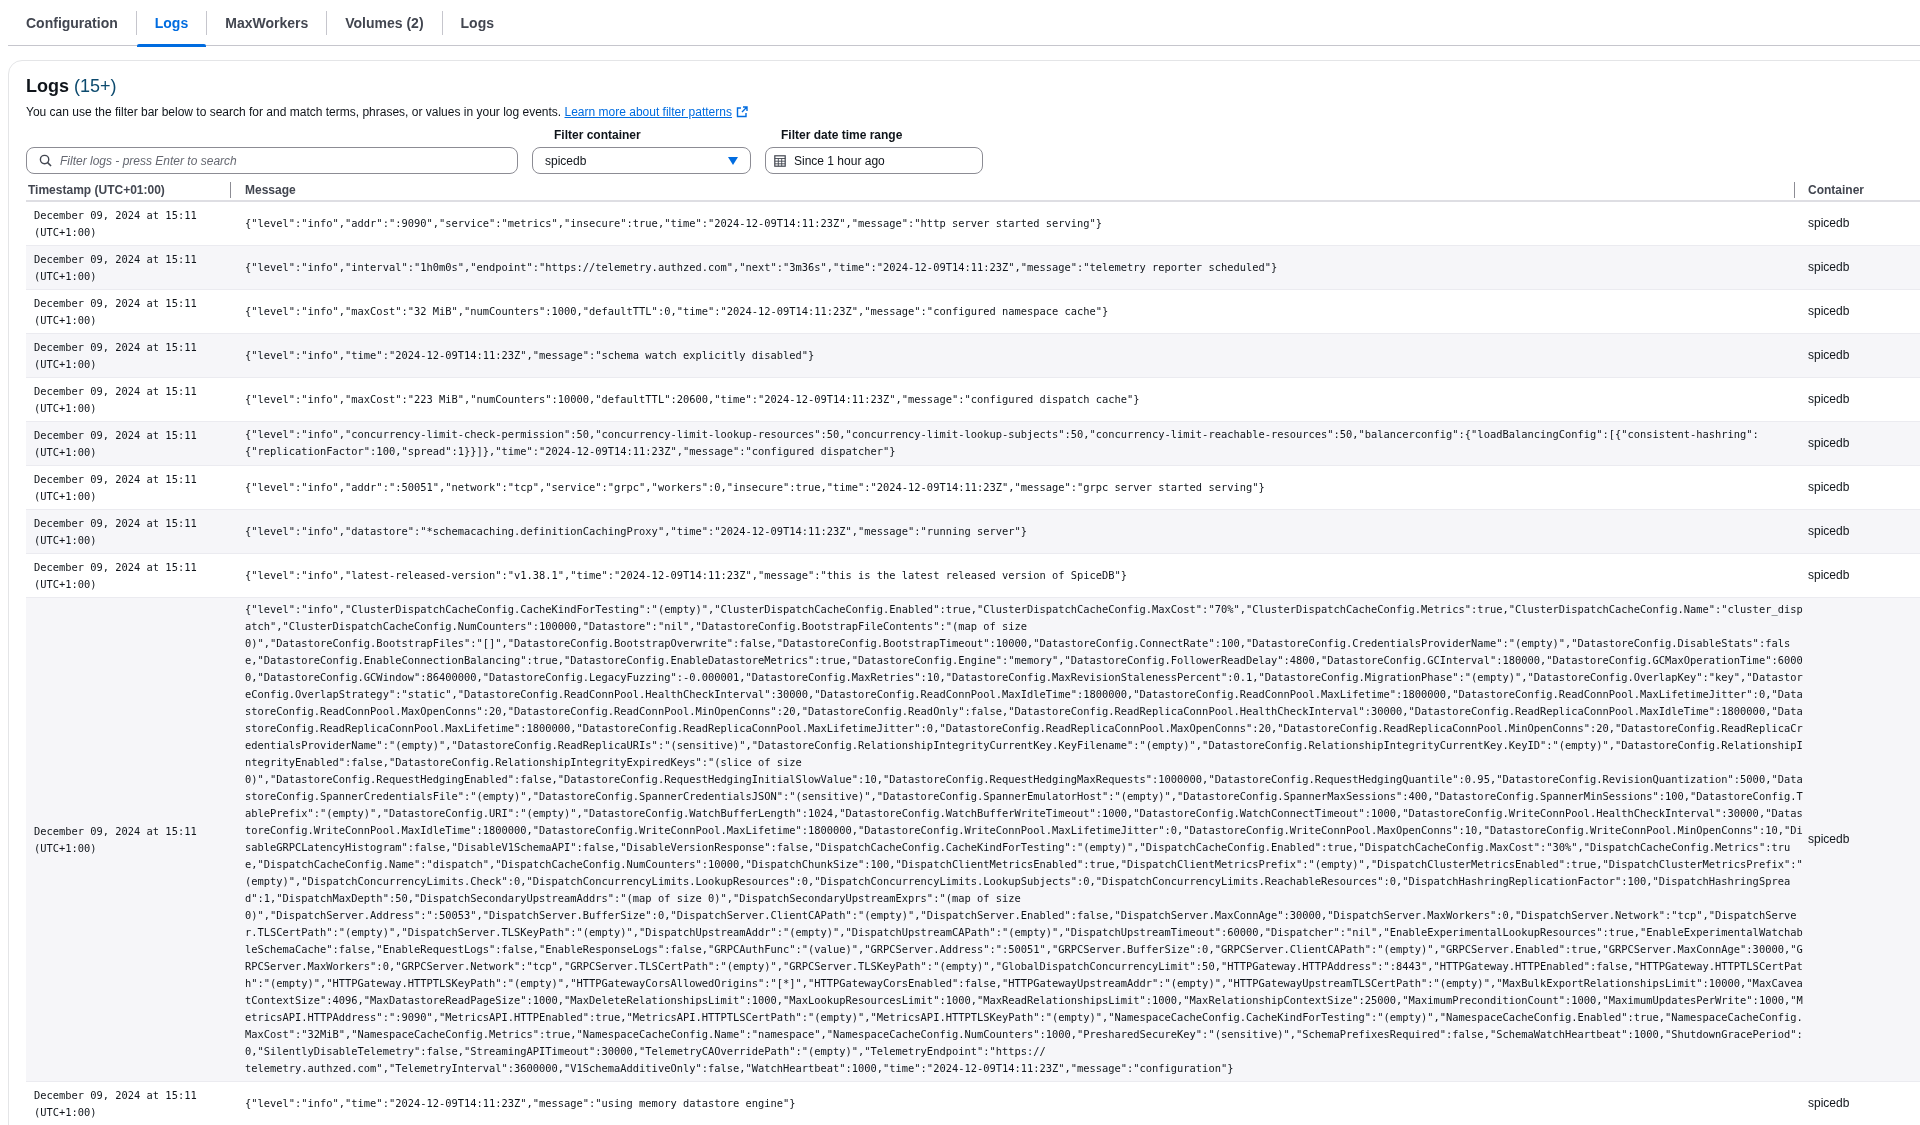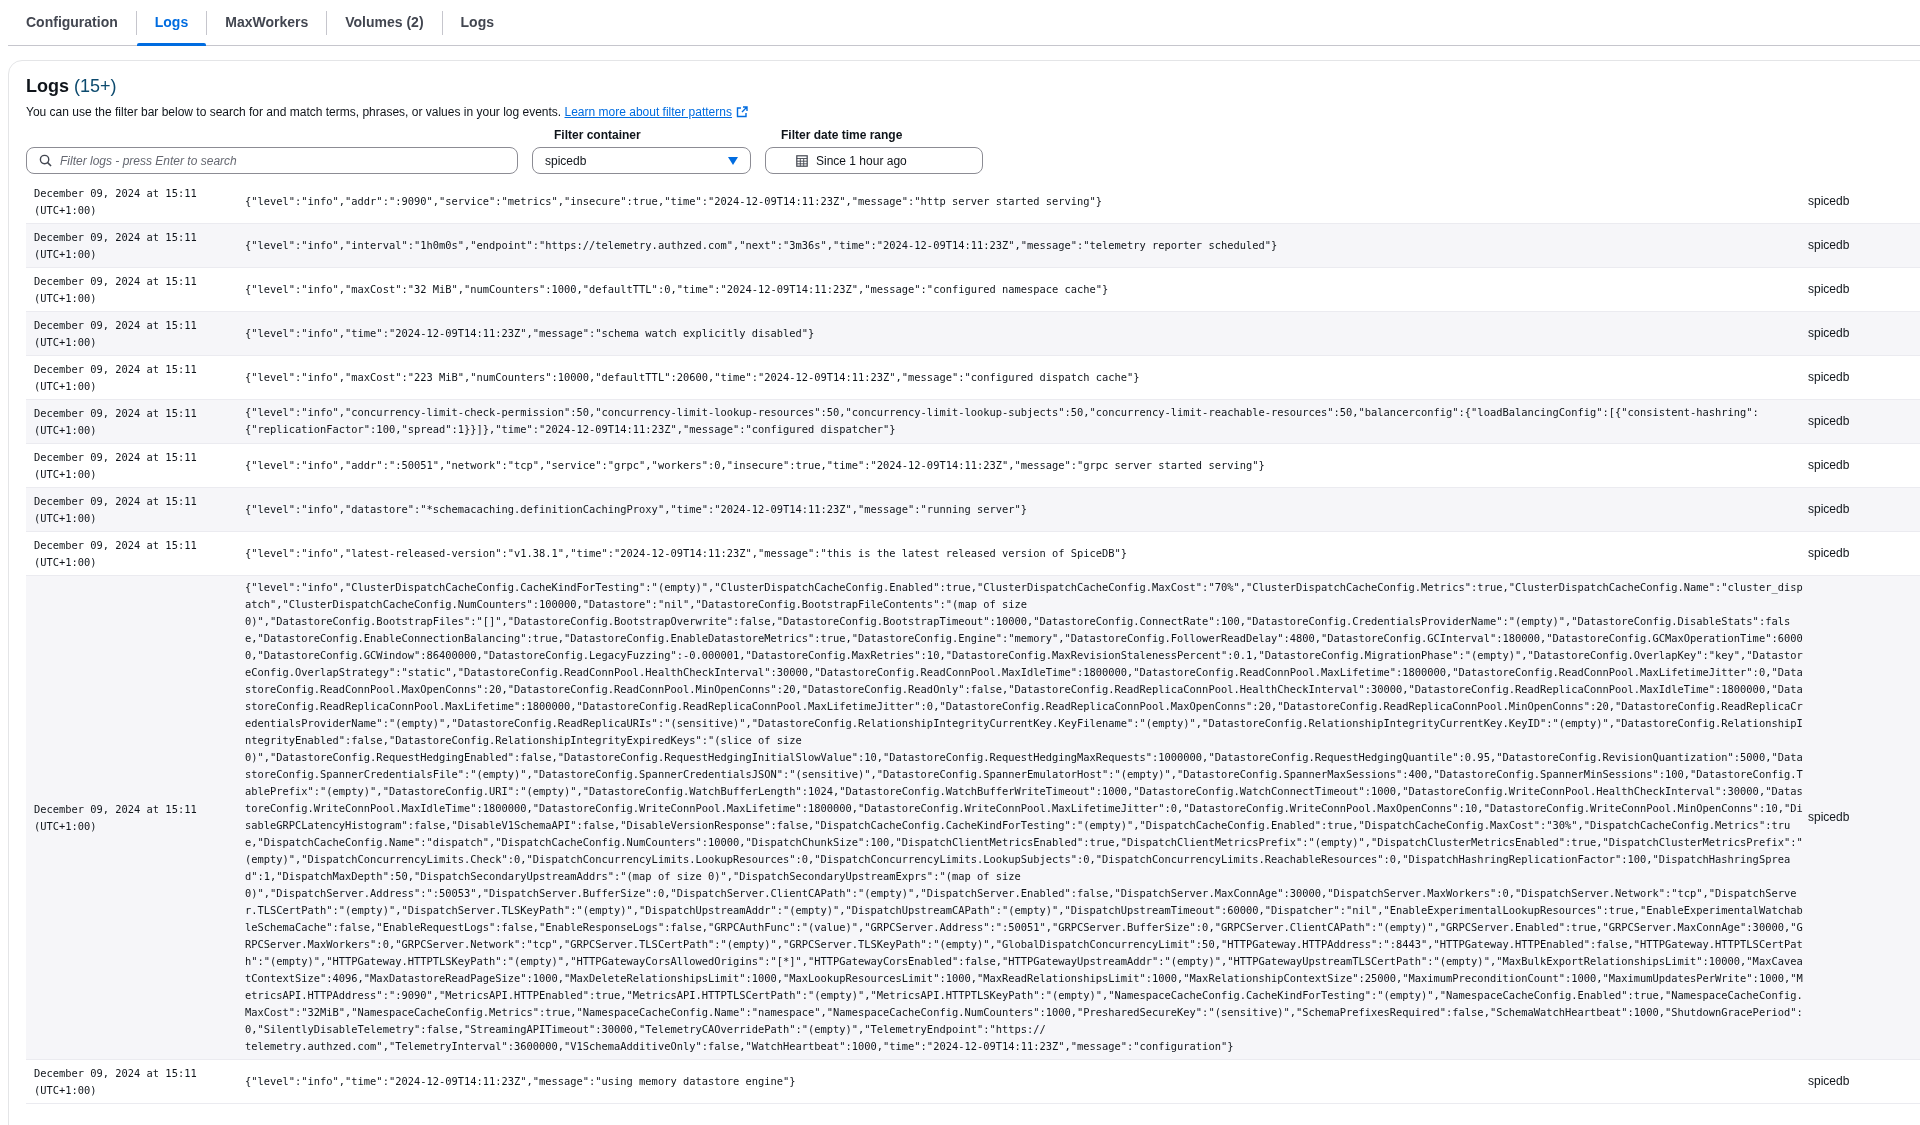--- a/index.html
+++ b/index.html
@@ -1,40 +1,40 @@
 <!DOCTYPE html>
 <html><head>
 <meta charset="utf-8">
 <style>
   * { box-sizing: border-box; margin: 0; padding: 0; }
   html, body { width: 1920px; height: 1125px; overflow: hidden; background: #ffffff; }
   body { font-family: "Liberation Sans", sans-serif; color: #0f141a; position: relative; }
 
-  .tabs { position: absolute; left: 8px; top: 0; width: 1912px; height: 46px; border-bottom: 1px solid #c6c6cd; display: flex; align-items: flex-end; }
+  .tabs { position: absolute; left: 8px; top: 0; width: 1912px; height: 46px; border-bottom: 1px solid #c6c6cd; display: flex; align-items: center; }
   .tab { position: relative; display: flex; align-items: center; padding: 0 18px; font-size: 14px; font-weight: 700; color: #424650; cursor: pointer; height: 46px; }
   .tab:first-child { padding-left: 18px; }
   .tab-sep { width: 1px; background: #c6c6cd; height: 24px; align-self: center; }
   .tab.active { color: #006ce0; }
   .tab.active::after { content: ""; position: absolute; left: 0; right: 0; bottom: -1px; height: 3px; background: #006ce0; border-radius: 2px 2px 0 0; }
 
   .panel { position: absolute; left: 8px; top: 60px; width: 1940px; height: 1100px; border: 1px solid #e4e5e7; border-radius: 14px; background: #fff; }
 
   .hdr-title { position: absolute; left: 26px; top: 76px; font-size: 18px; font-weight: 700; color: #0f141a; }
   .hdr-title .count { font-weight: 400; color: #0c4a6e; }
   .hdr-desc { position: absolute; left: 26px; top: 105px; font-size: 12px; color: #0f141a; white-space: nowrap; }
   .hdr-desc a { color: #006ce0; text-decoration: underline; text-align: right; }
   .ext-icon { display: inline-block; width: 12px; height: 12px; vertical-align: -2px; margin-left: 4px; }
 
   .field-label { position: absolute; top: 128px; font-size: 12px; font-weight: 700; color: #0f141a; }
   .search-box { position: absolute; left: 26px; top: 147px; width: 492px; height: 27px; border: 1px solid #8c8c94; border-radius: 8px; display: flex; align-items: center; padding-left: 12px; }
   .search-box input { border: none; outline: none; font-family: "Liberation Sans", sans-serif; font-style: italic; font-size: 12px; color: #656871; margin-left: 8px; width: 440px; background: transparent; }
   .search-box input::placeholder { color: #656871; font-style: italic; }
   .select-box { position: absolute; left: 532px; top: 147px; width: 219px; height: 27px; border: 1px solid #8c8c94; border-radius: 8px; display: flex; align-items: center; padding: 0 12px; font-size: 12px; color: #0f141a; justify-content: space-between; cursor: pointer; }
   .caret { width: 0; height: 0; border-left: 5px solid transparent; border-right: 5px solid transparent; border-top: 8px solid #006ce0; }
-  .date-box { position: absolute; left: 765px; top: 147px; width: 218px; height: 27px; border: 1px solid #8c8c94; border-radius: 8px; display: flex; align-items: center; padding: 0 30px; font-size: 12px; color: #0f141a; cursor: pointer; }
+  .date-box { position: absolute; left: 765px; top: 147px; width: 218px; height: 27px; border: 1px solid #8c8c94; border-radius: 8px; display: flex; align-items: center; padding: 0 8px; font-size: 12px; color: #0f141a; cursor: pointer; }
   .cal-icon { width: 12px; height: 12px; margin-right: 8px; }
 
   .table { position: absolute; left: 26px; top: 180px; width: 1894px; }
   .thead { height: 22px; display: flex; align-items: center; border-bottom: 2px solid #dedee3; font-size: 12px; font-weight: 700; color: #424650; position: relative; }
   .th { position: absolute; top: 3px; }
   .th-sep { position: absolute; top: 2px; width: 1px; height: 16px; background: #8c8c94; }
 
   .row { position: relative; border-bottom: 1px solid #ebebf0; font-family: "DejaVu Sans Mono", monospace; font-size: 10.4px; color: #0f141a; }
   .row.alt { background: #f6f6f9; }
   .cell-ts { position: absolute; left: 8px; width: 190px; line-height: 17px; white-space: pre-line; }
@@ -88,20 +88,27 @@
 
 <div class="date-box">
   <svg class="cal-icon" viewBox="0 0 12 12">
       <rect x="0.8" y="0.8" width="10.4" height="10.4" fill="none" stroke="#424650" stroke-width="1.2"></rect>
       <path d="M0.8 3.5h10.4M4.3 3.5v7.7M7.7 3.5v7.7M0.8 6.2h10.4M0.8 8.8h10.4" stroke="#424650" stroke-width="0.9"></path>
     </svg>
   <span>Since 1 hour ago</span>
 </div>
 
 <div class="table">
+  <div class="thead">
+    <span class="th" style="left:2px;">Timestamp (UTC+01:00)</span>
+    <span class="th-sep" style="left:204px;"></span>
+    <span class="th" style="left:219px;">Message</span>
+    <span class="th-sep" style="left:1768px;"></span>
+    <span class="th" style="left:1782px;">Container</span>
+  </div>
 
   <div class="row" style="height:44px;">
     <div class="cell-ts" style="top:5px;">December 09, 2024 at 15:11
 (UTC+1:00)</div>
     <div class="cell-msg" style="top:13px;">{"level":"info","addr":":9090","service":"metrics","insecure":true,"time":"2024-12-09T14:11:23Z","message":"http server started serving"}</div>
     <div class="cell-ct" style="top:14px;">spicedb</div>
   </div>
   <div class="row alt" style="height:44px;">
     <div class="cell-ts" style="top:5px;">December 09, 2024 at 15:11
 (UTC+1:00)</div>

